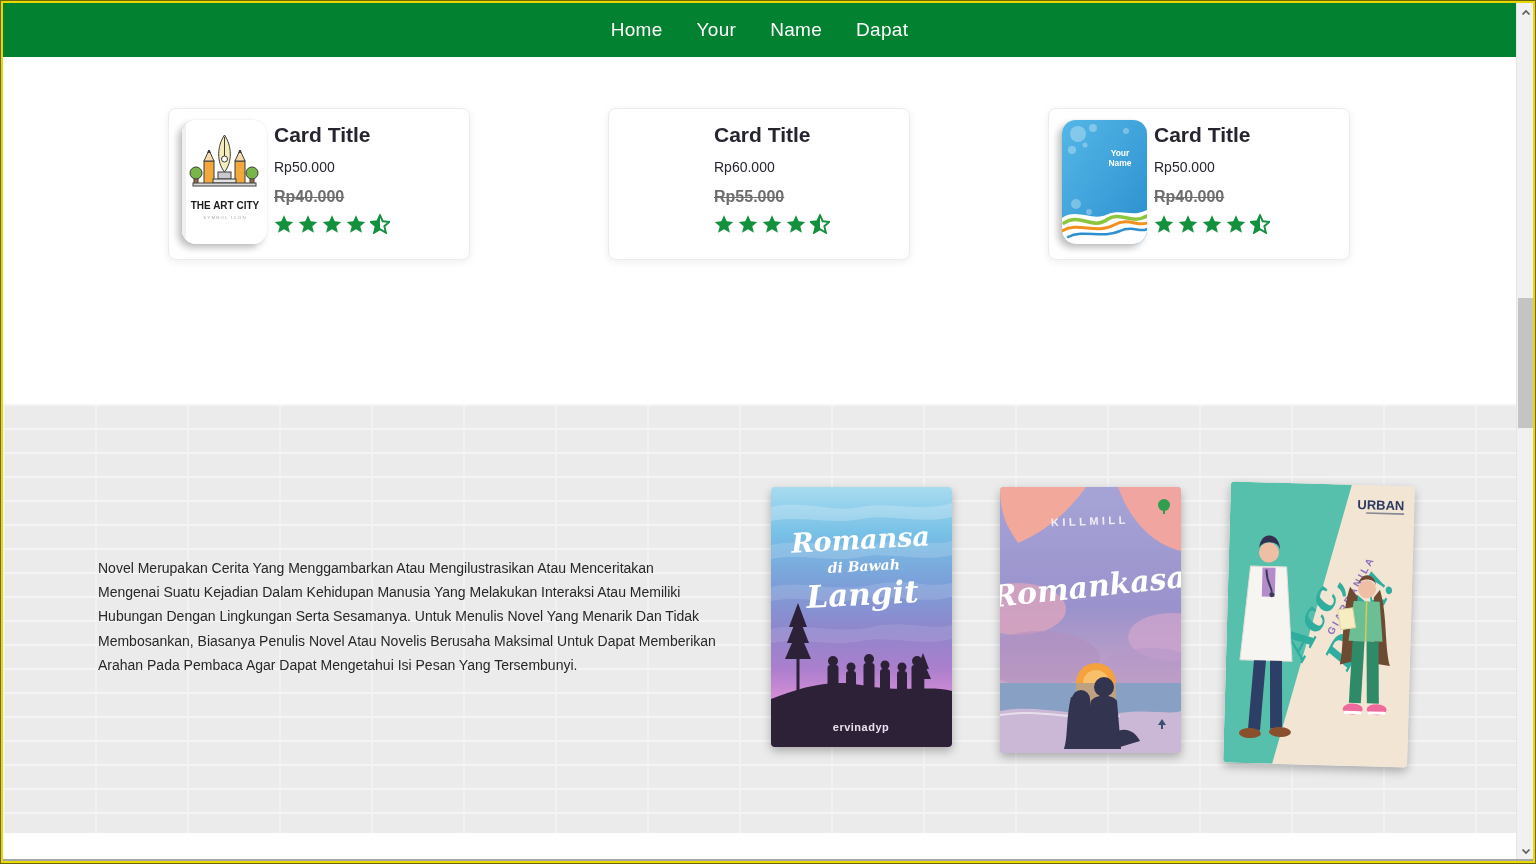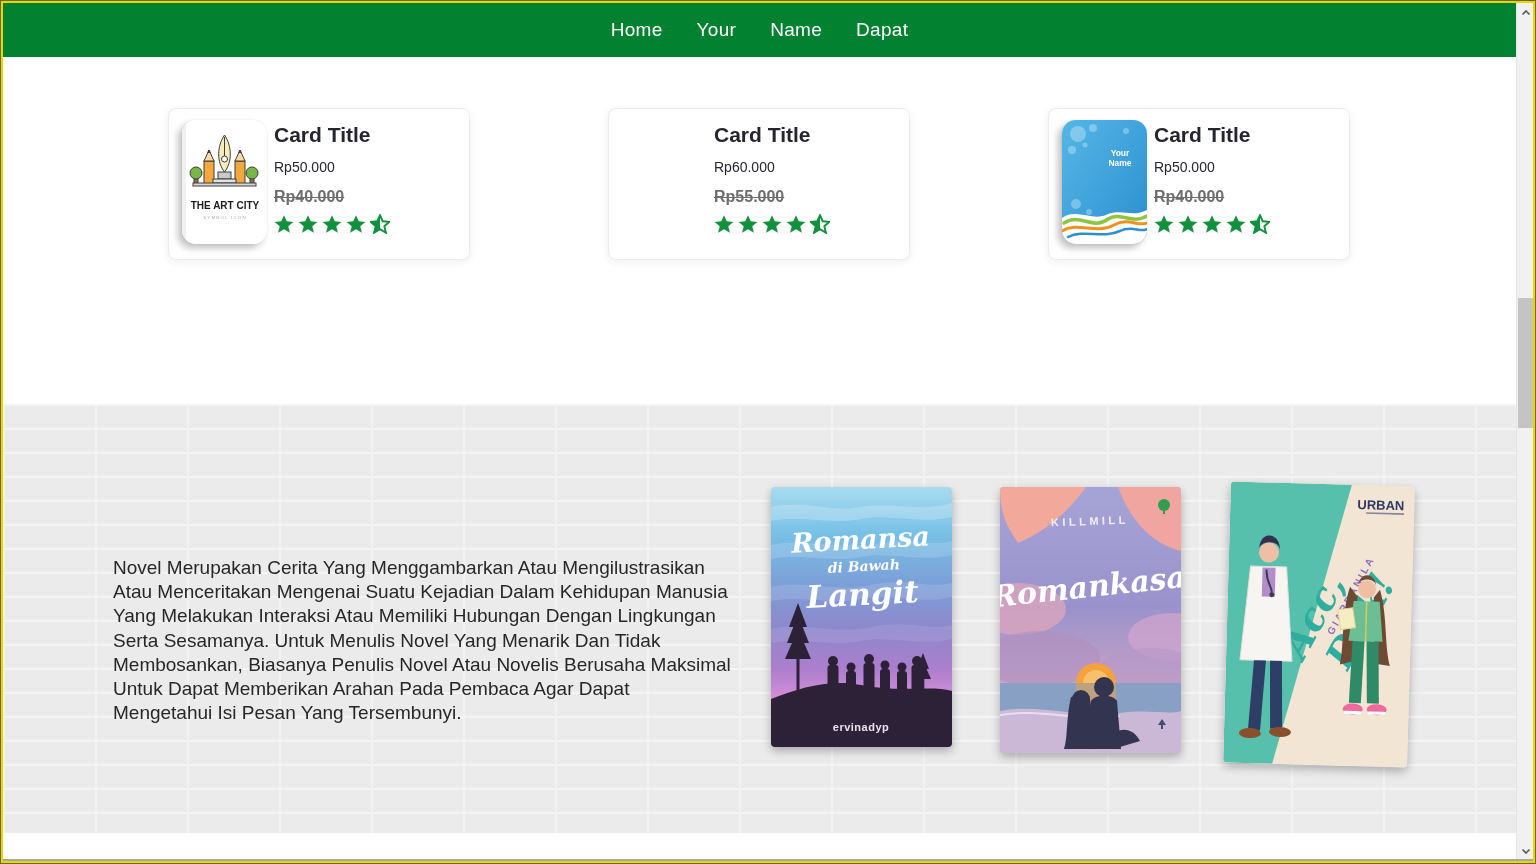--- a/index.html
+++ b/index.html
@@ -46,21 +46,21 @@
     background-image:
       linear-gradient(#f4f4f4 2px, transparent 2px),
       linear-gradient(90deg, #f2f2f2 2px, transparent 2px);
     background-size:100% 24px, 92px 24px;
   }
   .romance-heading{
     position:absolute;left:109px;top:102px;font-size:29px;font-weight:700;
     color:#171717;letter-spacing:-.3px;
   }
   .romance-paragraph{
-    position:absolute;left:110px;top:152px;width:620px;font-size:19px;
+    position:absolute;left:95px;top:152px;width:620px;font-size:14px;
     line-height:24.2px;color:#272727;
   }
   .book{position:absolute;border-radius:4px;box-shadow:0 4px 10px rgba(0,0,0,.28);overflow:hidden;}
   .book svg{display:block;}
   .book-1{left:768px;top:83px;width:181px;height:260px;}
   .book-2{left:997px;top:83px;width:181px;height:266px;}
   .book-3{left:1224px;top:80px;width:184px;height:281px;transform:rotate(1.6deg);}
 
   .bottom-strip{height:28px;background:#fff;}
   .bottom-line{position:absolute;left:0;right:0;bottom:0;height:2px;background:#a6a6a6;}

